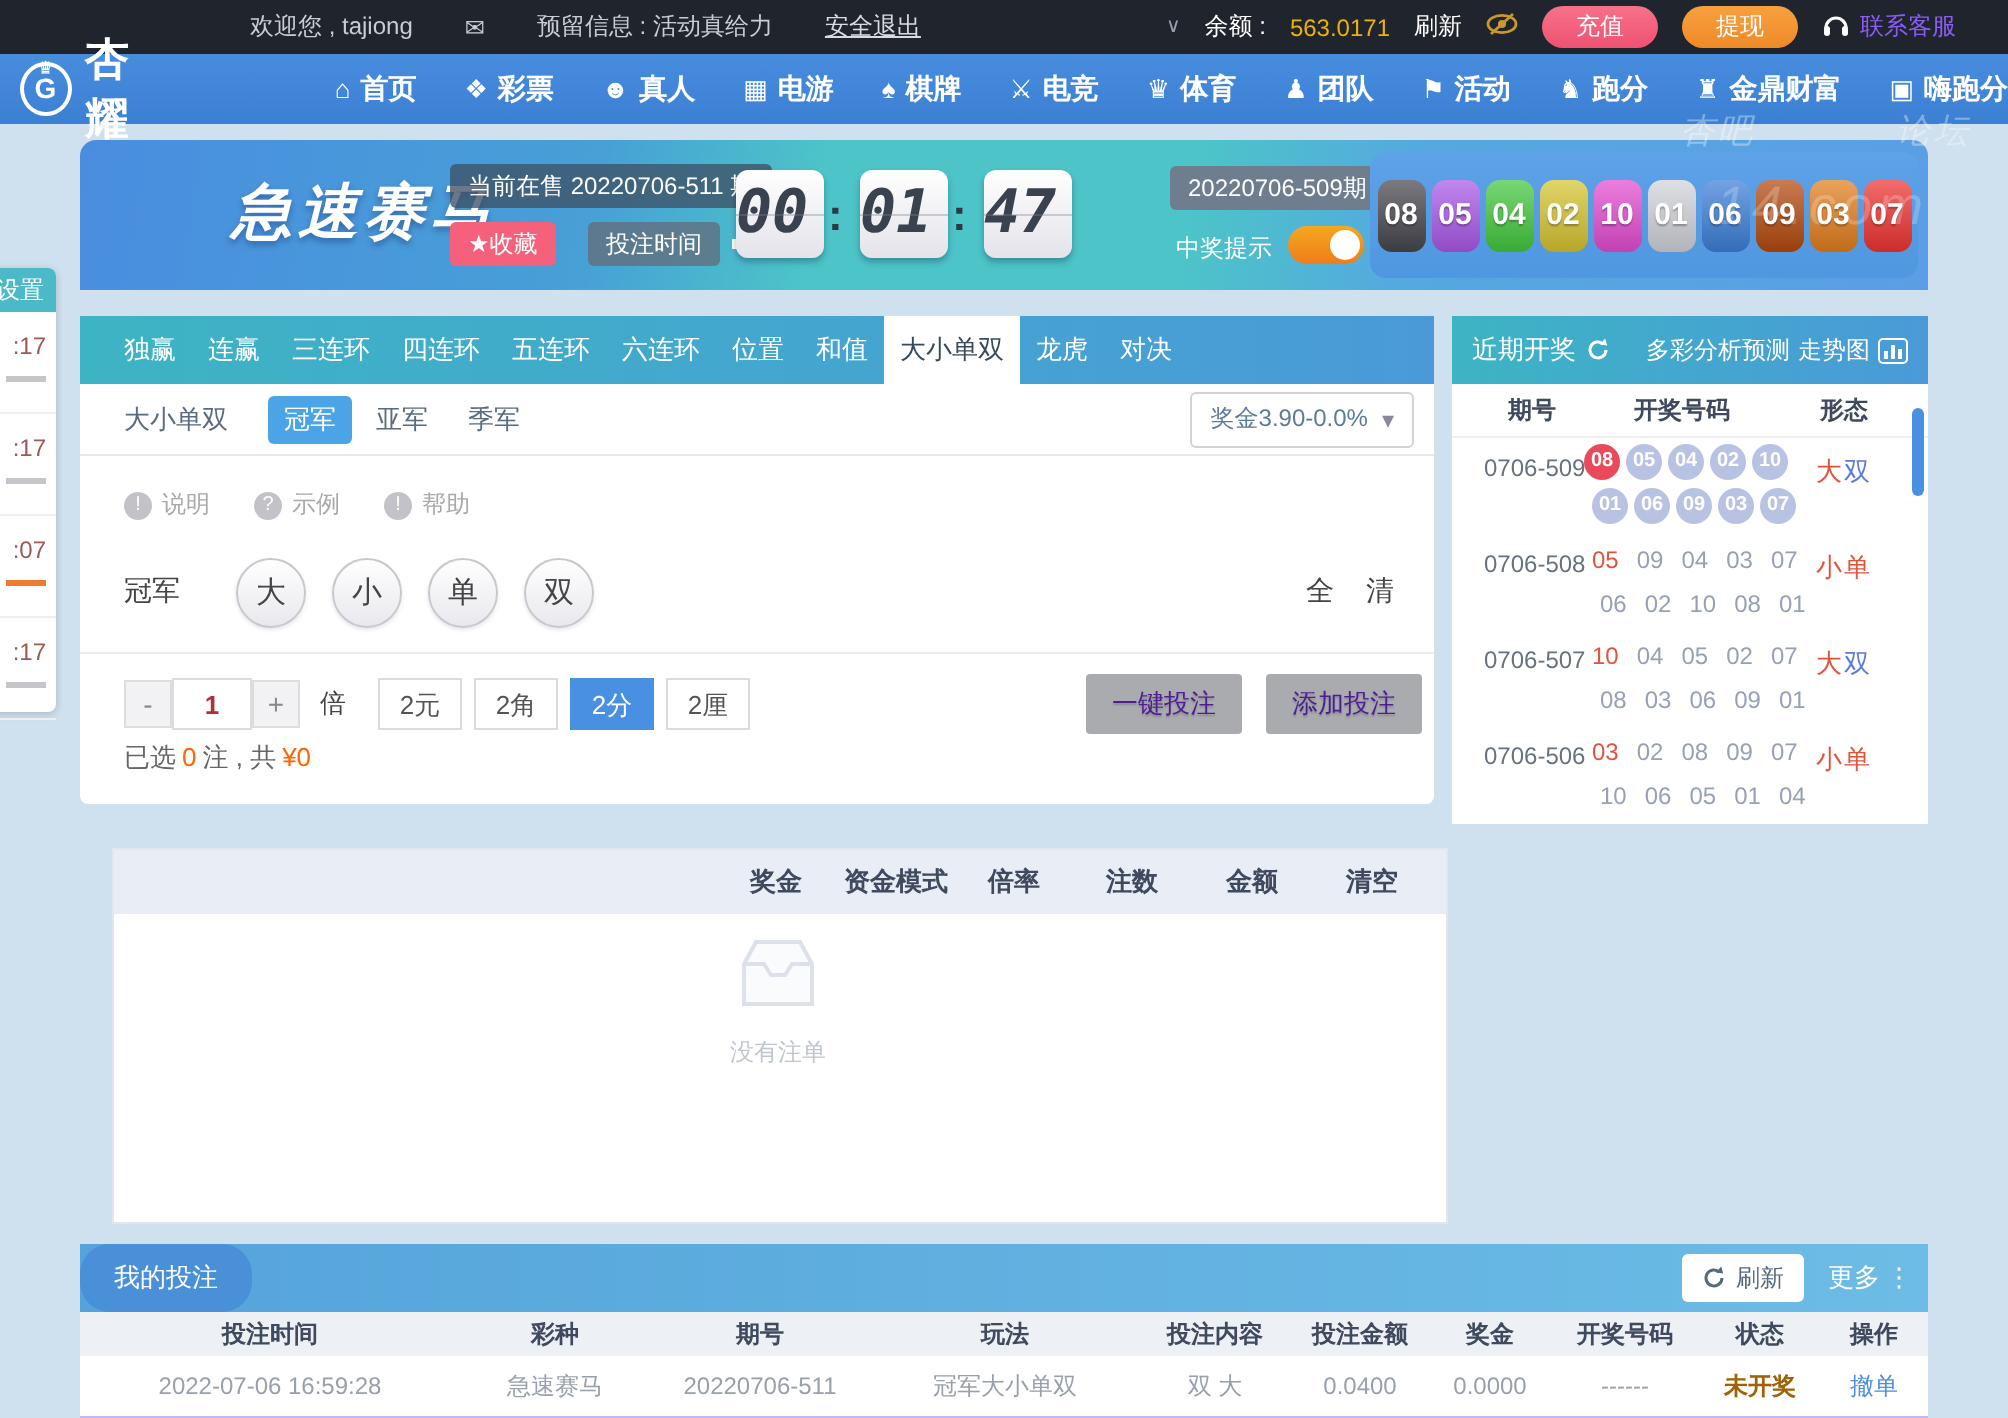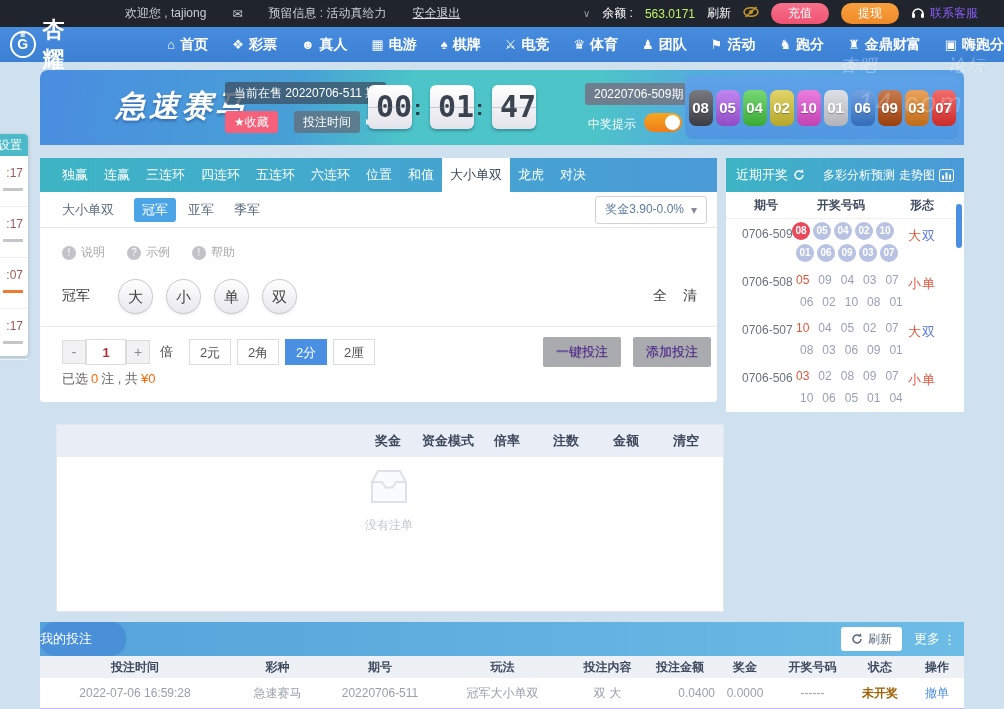--- a/index.html
+++ b/index.html
@@ -5,21 +5,21 @@
   html,body{margin:0;padding:0;background:#cfe0ee;}
   #screen{position:relative;width:1004px;height:709px;background:#cfe0ee;overflow:hidden;
           font-family:"Liberation Sans","DejaVu Sans",sans-serif;}
   
   .topbar{position:absolute;left:0;top:0;width:100%;height:27px;background:#20242c;
           display:flex;align-items:center;font-size:12px;color:#c8ccd4;}
   .topbar-left{display:flex;align-items:center;gap:26px;margin-left:125px;}
   .topbar-right{display:flex;align-items:center;gap:12px;margin-left:auto;margin-right:26px;}
   .tb-link{cursor:pointer;}
   .tb-logout{text-decoration:underline;cursor:pointer;color:#d8dce2;}
-  .balance-val{color:#bef264;}
+  .balance-val{color:#eab308;}
   .caret{color:#9aa0aa;font-size:10px;}
   .pill{height:21px;line-height:21px;padding:0 17px;border-radius:11px;color:#fff;font-size:12px;cursor:pointer;}
   .pill-recharge{background:linear-gradient(#f7718a,#ef5273);}
   .pill-withdraw{background:linear-gradient(#f8a03e,#f08a28);}
   .svc{display:flex;align-items:center;gap:5px;color:#8b5cf6;cursor:pointer;}
   
   .navbar{position:absolute;left:0;top:27px;width:100%;height:35px;
           background:linear-gradient(#478cdd,#3c80d4);display:flex;align-items:center;color:#fff;}
   .logo{display:flex;align-items:center;margin-left:10px;gap:7px;cursor:pointer;}
   .logo-badge{width:23px;height:23px;border:2px solid #fff;border-radius:50%;text-align:center;
@@ -34,22 +34,22 @@
     background:linear-gradient(100deg,#4a8de0 0%,#47a0d6 28%,#4cc4c8 40%,#4cc4c8 60%,#55a8e0 72%,#5b9ee4 100%);}
   .game-name{position:absolute;left:76px;top:16px;font-size:30px;font-weight:bold;font-style:italic;color:#fff;
              letter-spacing:3px;text-shadow:0 2px 3px rgba(0,0,60,.3);}
   .badge{position:absolute;height:22px;line-height:22px;border-radius:3px;color:#fff;font-size:12px;padding:0 9px;white-space:nowrap;}
   .b-selling{left:185px;top:12px;background:rgba(62,82,102,.78);}
   .b-fav{left:185px;top:41px;background:#f5607a;cursor:pointer;}
   .b-bettime{left:254px;top:41px;background:rgba(96,112,128,.82);cursor:pointer;}
   .spk{position:absolute;left:326px;top:45px;cursor:pointer;}
   .flip{position:absolute;top:15px;width:44px;height:44px;border-radius:6px;
         background:linear-gradient(#ffffff,#e3e3ea);box-shadow:0 2px 3px rgba(0,0,40,.28);
-        text-align:right;line-height:44px;font-size:30px;font-weight:bold;color:#39424e;
-        font-family:"DejaVu Sans Mono","Liberation Mono",monospace;}
+        text-align:left;line-height:44px;font-size:30px;font-weight:bold;color:#39424e;
+        font-family:"DejaVu Sans Mono","Liberation Mono",monospace;font-style:italic;}
   .flip::after{content:"";position:absolute;left:0;right:0;top:50%;height:1px;background:rgba(120,130,150,.35);}
   .flip-h{left:328px;} .flip-m{left:390px;} .flip-s{left:452px;}
   .colon{position:absolute;top:25px;font-size:22px;font-weight:bold;color:#2e3944;}
   .c1{left:374px;} .c2{left:436px;}
   .b-lastissue{left:545px;top:13px;background:#6e7e8e;}
   .wintip{position:absolute;left:548px;top:46px;color:#fff;font-size:12px;}
   .toggle{position:absolute;left:604px;top:43px;width:38px;height:19px;border-radius:10px;
           background:linear-gradient(#f6a71f,#ef7d1a);cursor:pointer;}
   .toggle-knob{position:absolute;right:2px;top:2px;width:15px;height:15px;border-radius:50%;background:#fff;}
   .results-panel{position:absolute;left:645px;top:6px;width:274px;height:63px;border-radius:8px;
@@ -123,21 +123,21 @@
   .sball{width:18px;height:18px;border-radius:50%;background:#b8c2e2;color:#fff;font-size:10px;font-weight:bold;
          text-align:center;line-height:18px;}
   .sball.first{background:#e84a5c;}
   .nl-text .first{color:#e0543c;}
   .r-pattern{position:absolute;left:182px;top:8px;font-size:13px;letter-spacing:1px;}
   .sb-thumb{position:absolute;right:2px;top:46px;width:6px;height:44px;background:#4a90e2;border-radius:3px;cursor:pointer;}
   
   .mybets{position:absolute;left:40px;top:622px;width:924px;height:87px;background:#fff;}
   .mb-tabs{height:34px;background:linear-gradient(90deg,#55a3da,#6cbce6);display:flex;align-items:center;
            color:#fff;font-size:13px;}
-  .mb-tab{width:86px;line-height:34px;cursor:pointer;border-radius:15px;}
+  .mb-tab{width:86px;text-align:center;line-height:34px;cursor:pointer;border-radius:15px;}
   .mb-tab.active{background:#4a90d9;}
   .mb-right{margin-left:auto;display:flex;align-items:center;gap:12px;padding-right:8px;}
   .refresh-btn{height:24px;background:#fff;border-radius:3px;color:#55687e;font-size:12px;padding:0 10px;
                display:flex;align-items:center;gap:5px;cursor:pointer;}
   .more{display:flex;align-items:center;gap:3px;cursor:pointer;}
   .mb-header{display:flex;height:22px;background:#edf1f6;align-items:center;}
   .mbh-cell{font-size:12px;color:#3f4a5e;font-weight:bold;text-align:center;}
   .mb-row{display:flex;height:30px;align-items:center;background:#fff;border-bottom:6px solid #c4b5fd;}
   .mbr-cell{font-size:12px;color:#98a0ab;text-align:center;}
   .st-green{color:#a16207;font-weight:bold;}
@@ -516,21 +516,21 @@
         <span class="mbh-cell" style="width: 60px;">状态</span>
         <span class="mbh-cell" style="width: 54px;">操作</span>
       </div>
     <div id="mb-rows">
         <div class="mb-row">
           <span class="mbr-cell" style="width: 190px;">2022-07-06 16:59:28</span>
           <span class="mbr-cell" style="width: 95px;">急速赛马</span>
           <span class="mbr-cell" style="width: 110px;">20220706-511</span>
           <span class="mbr-cell" style="width: 135px;">冠军大小单双</span>
           <span class="mbr-cell" style="width: 75px;">双 大</span>
-          <span class="mbr-cell" style="width: 70px; text-align: right;">0.0400</span>
+          <span class="mbr-cell" style="width: 70px;">0.0400</span>
           <span class="mbr-cell" style="width: 60px;">0.0000</span>
           <span class="mbr-cell" style="width: 75px;">------</span>
           <span class="mbr-cell st-green" style="width: 60px;">未开奖</span>
           <span class="mbr-cell st-link" style="width: 54px;">撤单</span>
         </div>
       </div>
   </div>
 
   <div class="mini">
     <div class="mini-head">设置</div>

